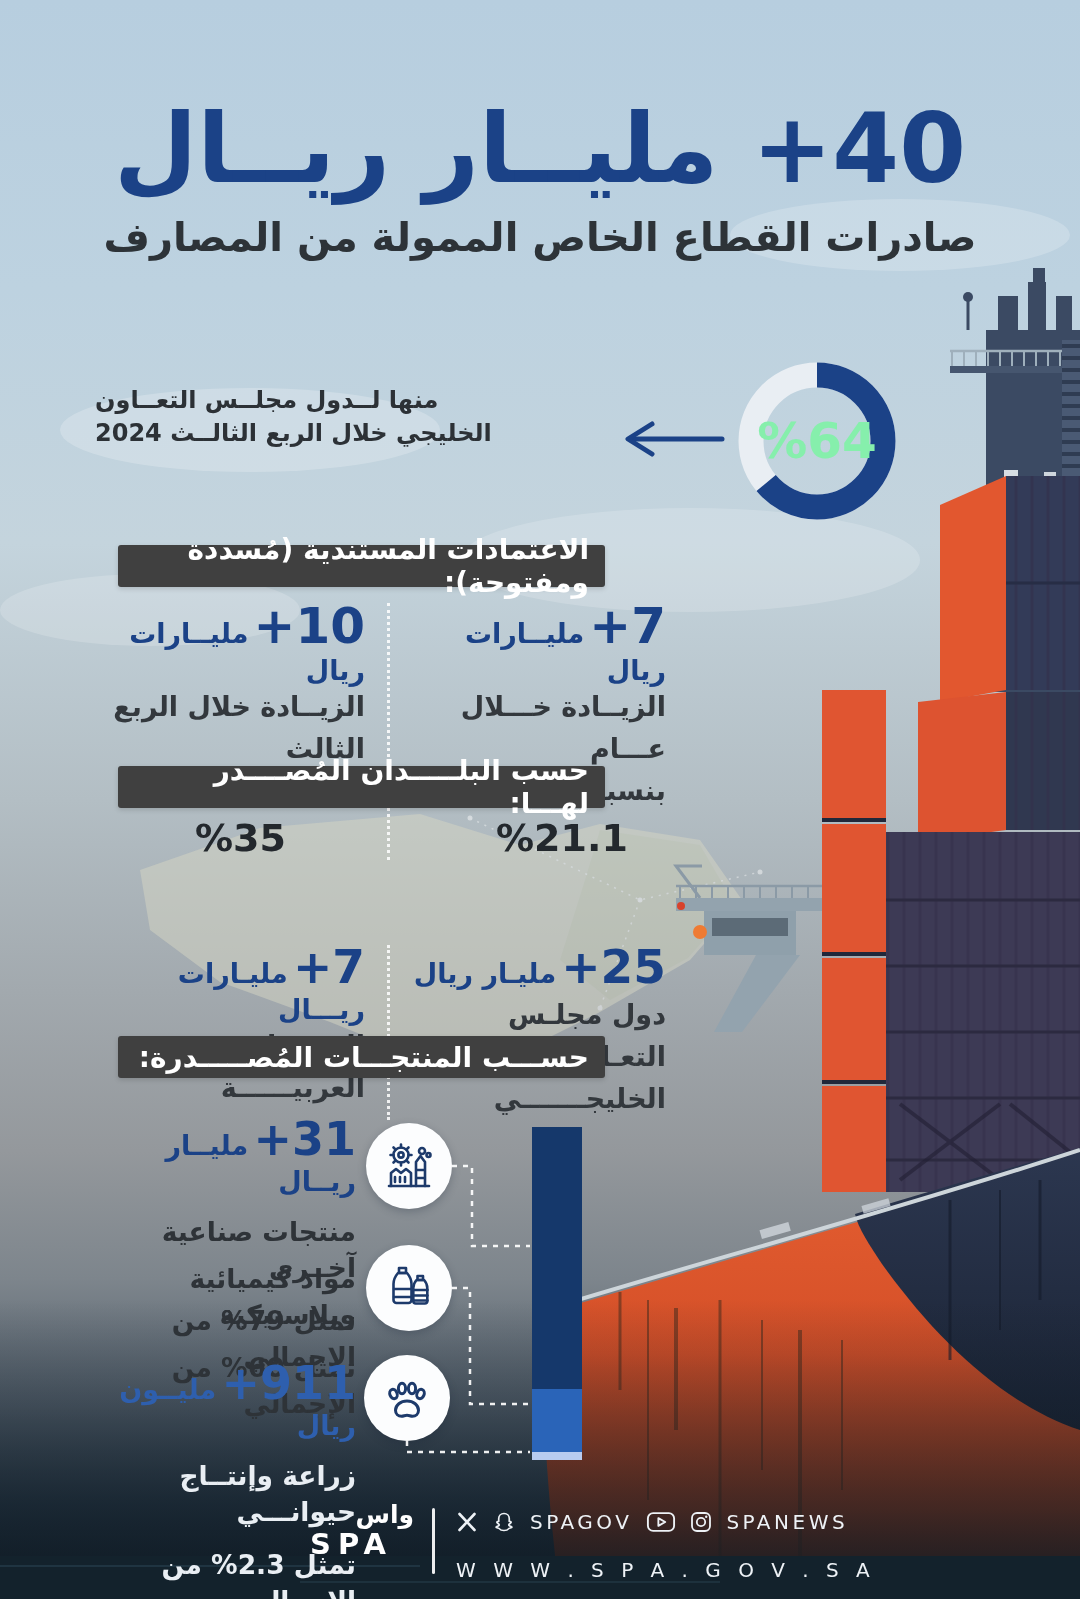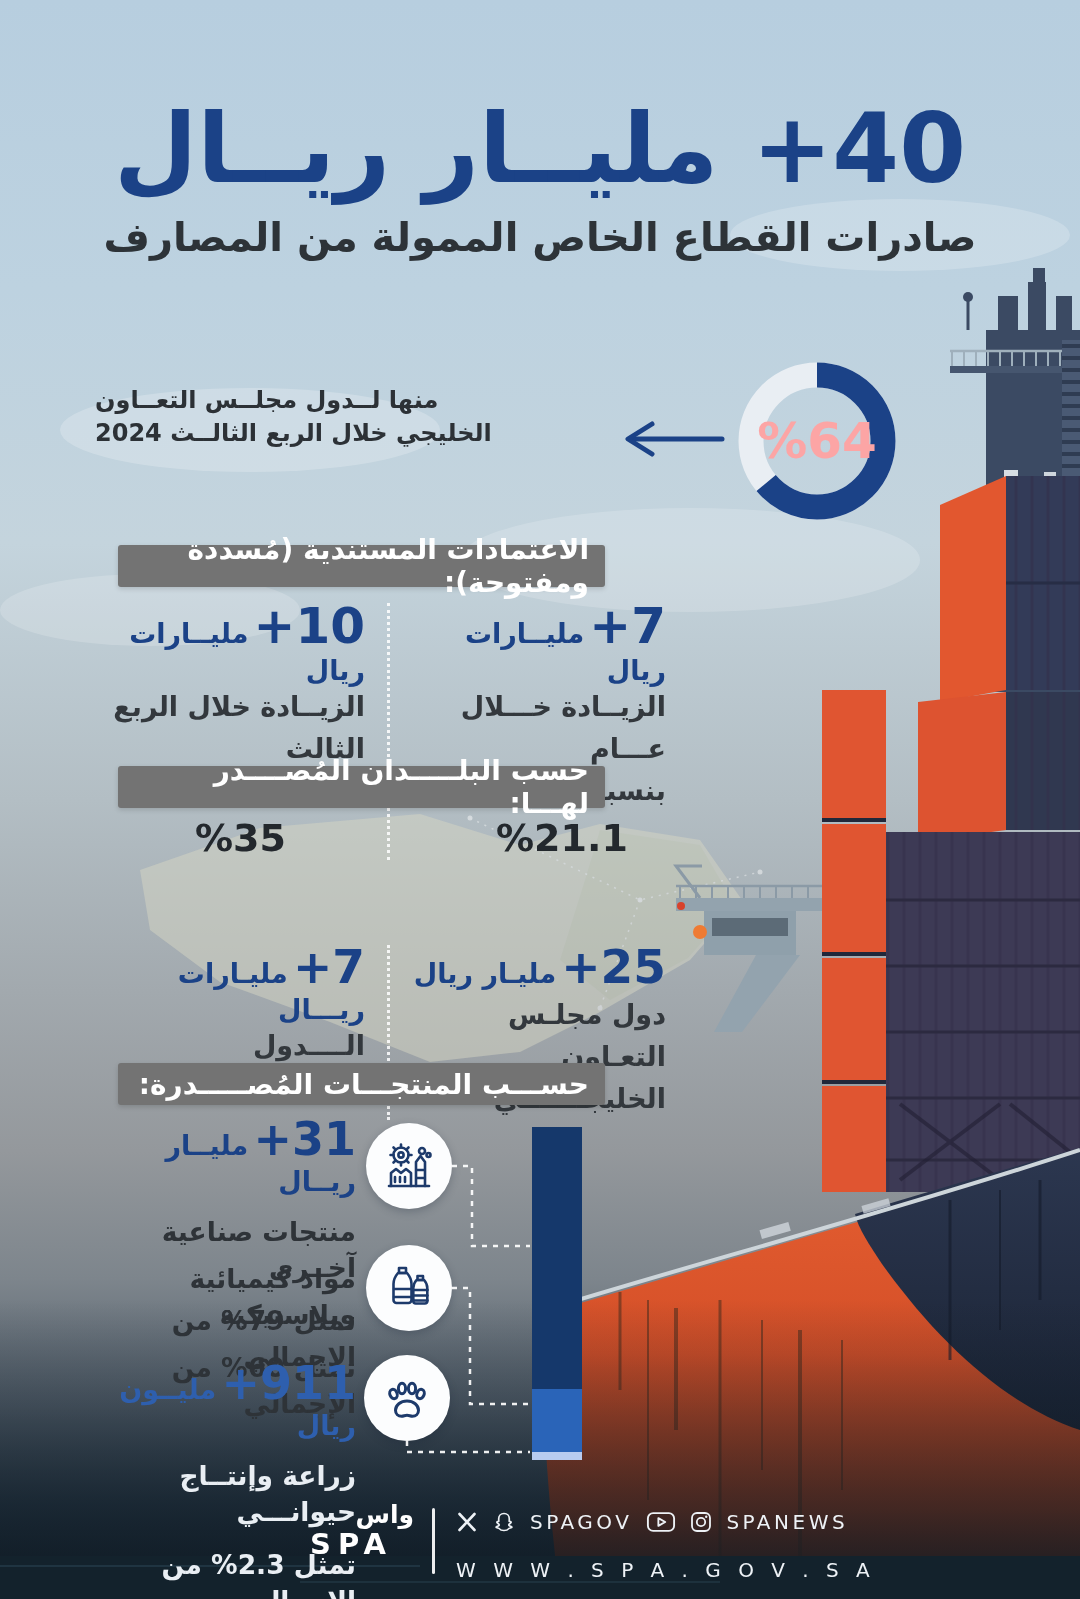--- a/index.html
+++ b/index.html
@@ -12,30 +12,30 @@
   .title-wrap{left:40px;top:96px;width:1000px;text-align:center;}
   .title{font-size:96px;font-weight:800;color:#1b4287;line-height:1.12;}
   .subtitle{margin-top:10px;font-size:40px;font-weight:700;color:#2d3338;}
 
   
   .lead{left:95px;top:384px;width:515px;font-size:24px;font-weight:700;color:#2c3136;
         line-height:1.36;text-align:left;}
   .donut{left:727px;top:351px;width:180px;height:180px;}
   .donut svg{position:absolute;left:0;top:0;}
   .donut-label{position:absolute;left:0;top:0;width:180px;height:180px;display:flex;
-               align-items:center;justify-content:center;font-size:50px;font-weight:800;color:#fca5a5;}
+               align-items:center;justify-content:center;font-size:50px;font-weight:800;color:#86efac;}
   .arrow{left:614px;top:417px;}
 
   
-  .banner{left:118px;width:487px;height:42px;background:#737373;border-radius:3px;color:#fff;
+  .banner{left:118px;width:487px;height:42px;background:#404040;border-radius:3px;color:#fff;
           font-size:28px;font-weight:700;display:flex;align-items:center;padding:0 16px;
           box-sizing:border-box;box-shadow:0 2px 5px rgba(0,0,0,.15);}
   #banner-credits{top:545px;}
   #banner-countries{top:766px;}
-  #banner-products{top:1063px;}
+  #banner-products{top:1036px;}
 
   
   .grid{left:100px;width:566px;display:flex;}
   #grid-credits{top:597px;}
   #grid-countries{top:939px;}
   .col{width:254px;text-align:right;}
   .num-line .num{font-size:50px;font-weight:800;color:#1b4287;}
   .num-line .unit{font-size:27px;font-weight:700;color:#1b4287;}
   #grid-countries .num-line .num{font-size:47px;}
   .col .line{font-size:27px;font-weight:700;color:#33383d;line-height:1.55;}

